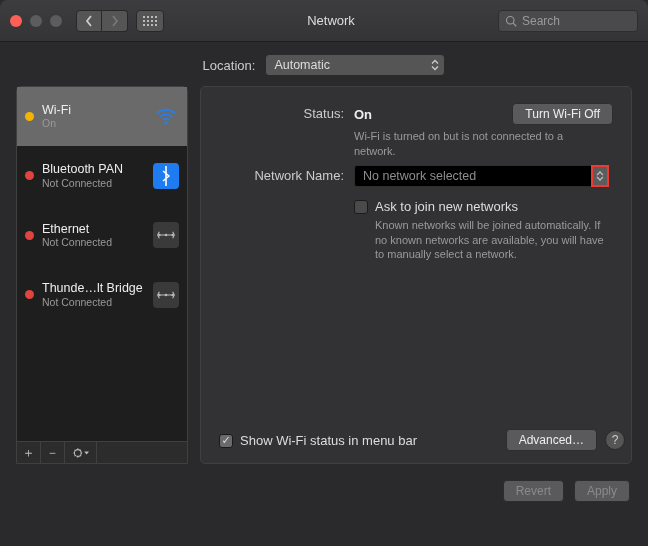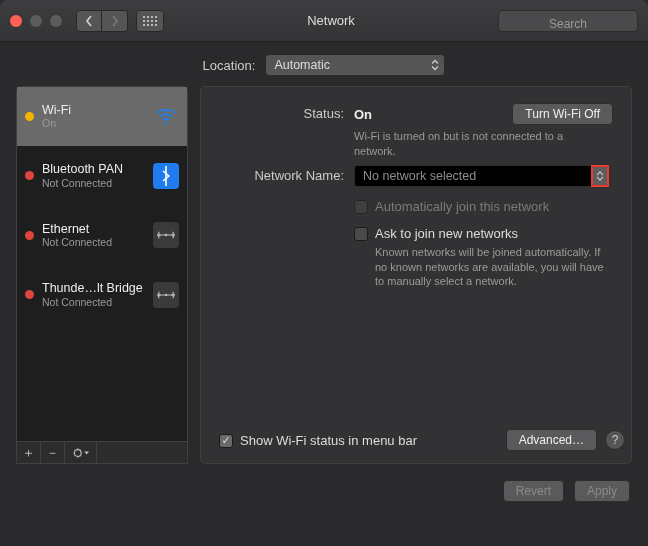--- a/index.html
+++ b/index.html
@@ -37,21 +37,20 @@
   .grid-dots {
     display:grid; grid-template-columns:repeat(4,2px); grid-template-rows:repeat(3,2px);
     gap:2px;
   }
   .grid-dots i{width:2px;height:2px;background:#bbb;}
   .title { flex:1; text-align:center; color:#ddd; font-size:13px; font-weight:500;}
   .search {
     width:140px; height:22px; background:#4a4a4c; border:1px solid #2e2e2e;
     border-radius:4px; display:flex; align-items:center; padding:0 6px; gap:5px;
     color:#9a9a9a;
-    flex-direction:column;
   }
   .search svg{width:12px;height:12px;}
   .search span{font-size:12px;}
   
   .location-row {
     display:flex; align-items:center; justify-content:center;
     gap:10px; padding:12px 0 10px;
   }
   .lbl { color:#ccc; }
   .combo {
@@ -299,24 +298,20 @@
           <span>No network selected</span>
           <div class="highlight-stepper">
             <svg viewBox="0 0 8 5" width="8" height="5">
                 <path d="M1 4l3-3 3 3" fill="none" stroke="#bbb" stroke-width="1.3"></path>
               </svg>
             <svg viewBox="0 0 8 5" width="8" height="5">
                 <path d="M1 1l3 3 3-3" fill="none" stroke="#bbb" stroke-width="1.3"></path>
               </svg>
           </div>
         </div>
-        <div class="chk dim" style="margin-top:12px;">
-          <div class="chkbox" style="opacity:.5"></div>
-          <span>Automatically join this network</span>
-        </div>
         <div class="chk" style="margin-top:12px;">
           <div class="chkbox"></div>
           <div>
             <span>Ask to join new networks</span>
             <div class="small" style="margin-top:4px;max-width:250px;">Known networks will be joined automatically. If no known networks are available, you will have to manually select a network.</div>
           </div>
         </div>
       </div>
     </div>
 

